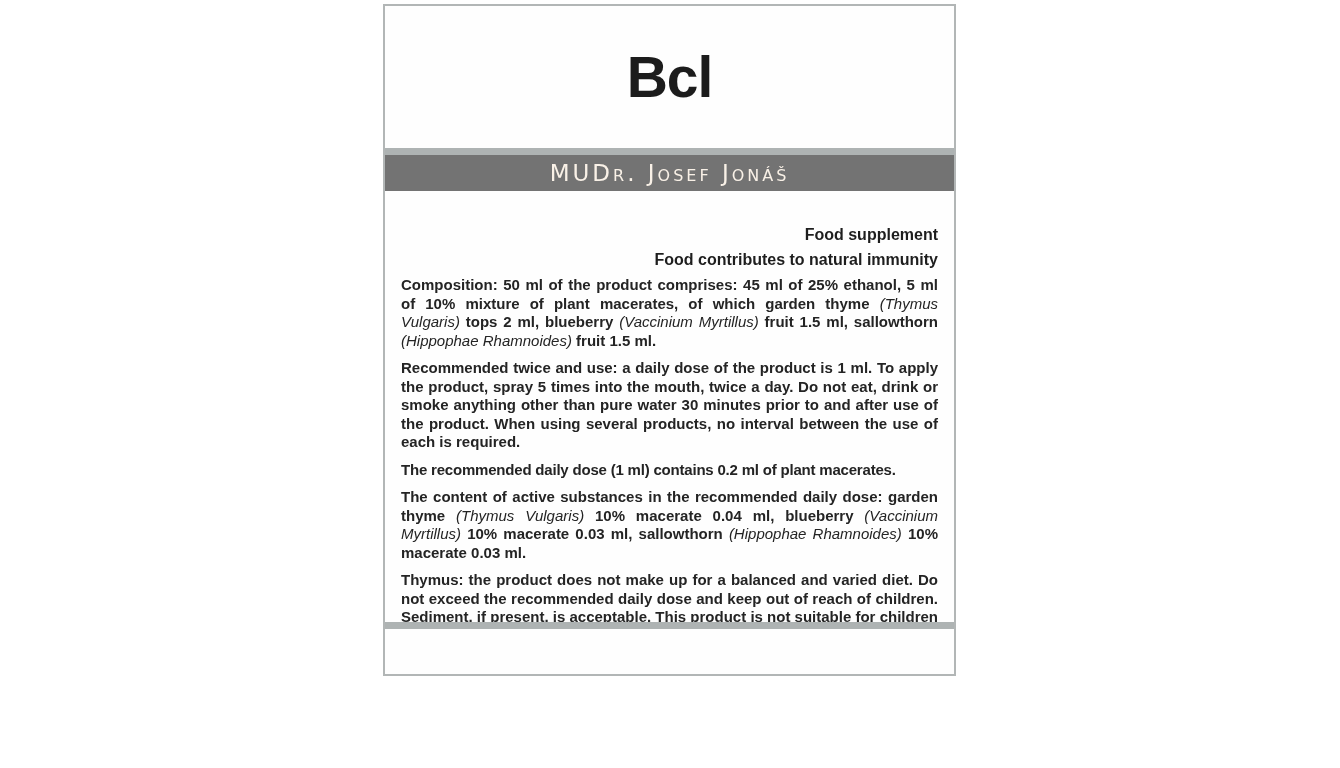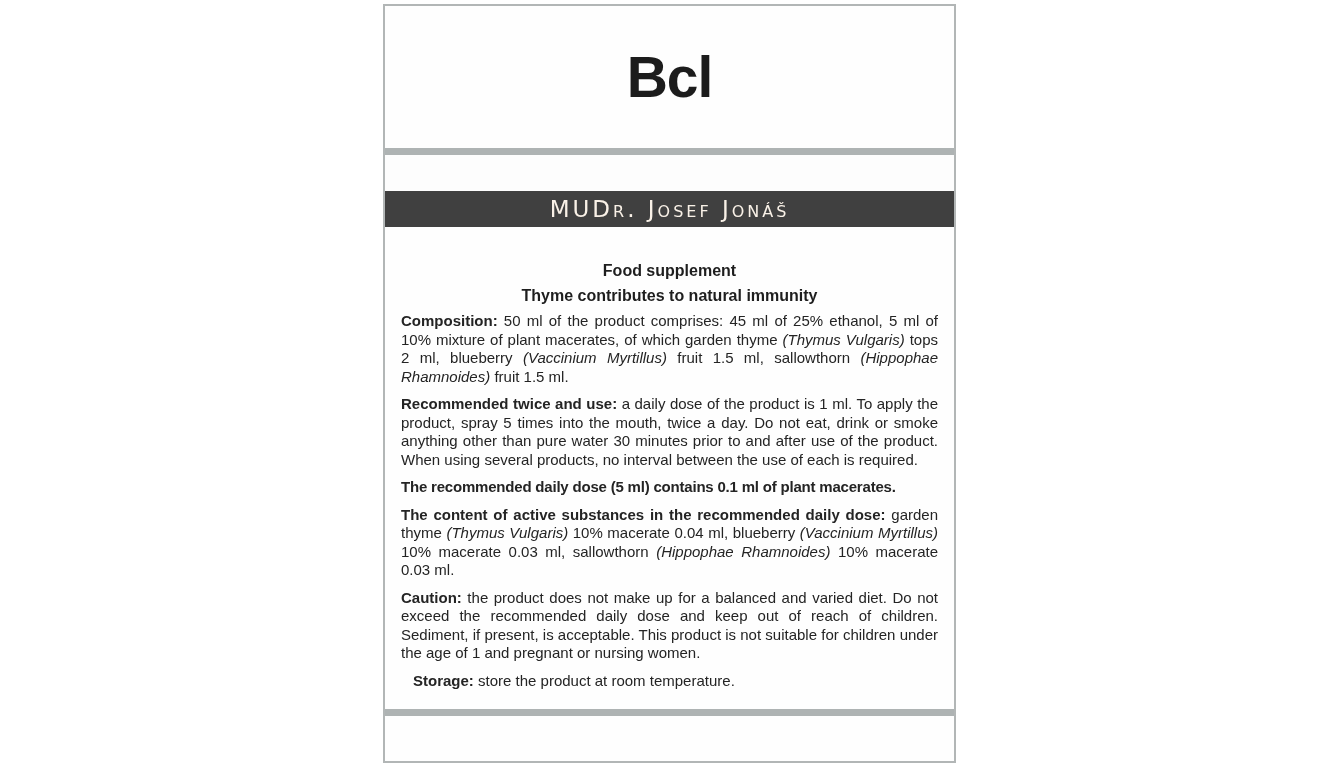--- a/index.html
+++ b/index.html
@@ -15,21 +15,21 @@
     width: 1340px;
     height: 768px;
     background: #ffffff;
     overflow: hidden;
   }
   .label-box {
     position: absolute;
     left: 383px;
     top: 4px;
     width: 573px;
-    height: 759px;
+    height: 672px;
     box-sizing: border-box;
     border: 2px solid #b2b6b6;
     background: #fdfdfd;
     display: flex;
     flex-direction: column;
   }
   .top-section {
     height: 142px;
     display: flex;
     align-items: center;
@@ -74,61 +74,61 @@
     line-height: 18.5px;
     color: #242424;
     text-align: justify;
   }
   .body-section p.heading {
     font-size: 16px;
     line-height: 17px;
     margin: 0 0 8px 0;
     font-weight: bold;
     color: #1e1e1e;
-    text-align: center;
+    text-align: right;
   }
   .body-section p.tight {
     letter-spacing: -0.2px;
   }
   .body-section p.left {
     text-align: left;
     margin-left: 12px;
   }
   .r-b { font-weight: bold; }
   .r-i { font-style: italic; }
-  .r-n { font-weight: normal; font-style: normal; }
+  .r-n { font-weight: bold; font-style: normal; }
   .footer-section {
     height: 45px;
     background: #fefefe;
   }
 </style>
 </head>
 <body>
 
 <div class="canvas">
   <div class="label-box">
 
     <div class="top-section">
       <div class="brand-title">Bcl</div>
     </div>
 
     <div class="divider-bar" style="background-color: rgb(174, 179, 179);"></div>
 
-    <div class="banner" style="background-color: #404040; margin-top: 36px;">
+    <div class="banner" style="background-color: #737373;">
       <span class="banner-text" style="color: rgb(249, 241, 231);">MUDr. Josef Jonáš</span>
     </div>
 
     <div class="body-section">
       <p class="heading"><span class="r-b">Food supplement</span></p>
-      <p class="heading"><span class="r-b">Thyme contributes to natural immunity</span></p>
+      <p class="heading"><span class="r-b">Food contributes to natural immunity</span></p>
       <p><span class="r-b">Composition:</span><span class="r-n"> 50 ml of the product comprises: 45 ml of 25% ethanol, 5 ml of 10% mixture of plant macerates, of which garden thyme </span><span class="r-i">(Thymus Vulgaris)</span><span class="r-n"> tops 2 ml, blueberry </span><span class="r-i">(Vaccinium Myrtillus)</span><span class="r-n"> fruit 1.5 ml, sallowthorn </span><span class="r-i">(Hippophae Rhamnoides)</span><span class="r-n"> fruit 1.5 ml.</span></p>
       <p><span class="r-b">Recommended twice and use:</span><span class="r-n"> a daily dose of the product is 1 ml. To apply the product, spray 5 times into the mouth, twice a day. Do not eat, drink or smoke anything other than pure water 30 minutes prior to and after use of the product. When using several products, no interval between the use of each is required.</span></p>
-      <p class="tight"><span class="r-b">The recommended daily dose (5 ml) contains 0.1 ml of plant macerates.</span></p>
+      <p class="tight"><span class="r-b">The recommended daily dose (1 ml) contains 0.2 ml of plant macerates.</span></p>
       <p><span class="r-b">The content of active substances in the recommended daily dose:</span><span class="r-n"> garden thyme </span><span class="r-i">(Thymus Vulgaris)</span><span class="r-n"> 10% macerate 0.04 ml, blueberry </span><span class="r-i">(Vaccinium Myrtillus)</span><span class="r-n"> 10% macerate 0.03 ml, sallowthorn </span><span class="r-i">(Hippophae Rhamnoides)</span><span class="r-n"> 10% macerate 0.03 ml.</span></p>
-      <p><span class="r-b">Caution:</span><span class="r-n"> the product does not make up for a balanced and varied diet. Do not exceed the recommended daily dose and keep out of reach of children. Sediment, if present, is acceptable. This product is not suitable for children under the age of 1 and pregnant or nursing women.</span></p>
+      <p><span class="r-b">Thymus:</span><span class="r-n"> the product does not make up for a balanced and varied diet. Do not exceed the recommended daily dose and keep out of reach of children. Sediment, if present, is acceptable. This product is not suitable for children under the age of 1 and pregnant or nursing women.</span></p>
       <p class="left"><span class="r-b">Storage:</span><span class="r-n">  store the product at room temperature.</span></p>
     </div>
 
     <div class="divider-bar" style="background-color: rgb(174, 179, 179);"></div>
 
     <div class="footer-section"></div>
 
   </div>
 </div>
 

